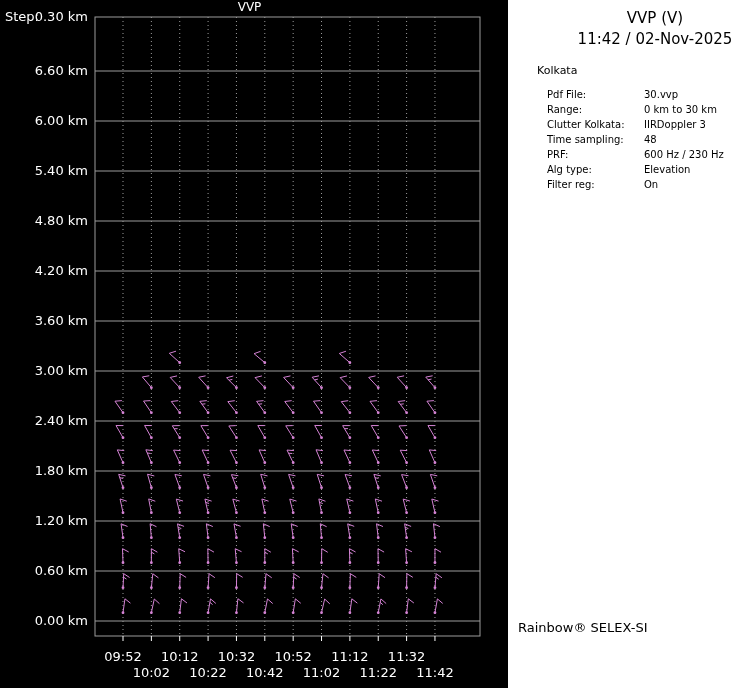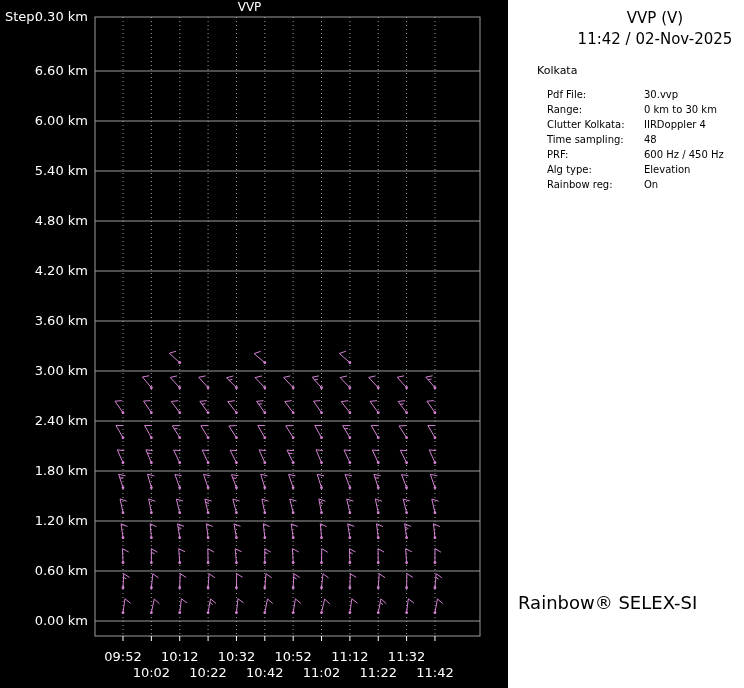--- a/index.html
+++ b/index.html
@@ -14,21 +14,21 @@
     position:absolute;left:508px;top:0;width:236px;height:688px;
     background:#ffffff;color:#000000;padding-left:29px;
   }
   .panel-title{text-align:center;font-size:15px;margin-top:9px}
   .panel-dt{text-align:center;font-size:15px;margin-top:3px}
   .panel-loc{text-align:left;font-size:11px;margin-top:16px}
   .fields{margin:10px 0 0 10px;font-size:10px}
   .frow{display:flex;line-height:15px;white-space:nowrap}
   .flabel{width:97px;flex:none}
   .fvalue{flex:none}
-  .footer{position:absolute;left:10px;top:592px;font-size:18px}
+  .footer{position:absolute;left:10px;top:620px;font-size:13px}
 </style>
 </head>
 <body>
 
 <svg id="chart-svg" width="508" height="688" viewBox="0 0 508 688">
     <rect x="0" y="0" width="508" height="688" fill="#000000"></rect>
     <rect x="95" y="17" width="385" height="619" fill="none" stroke="#9c9c9c" stroke-width="1"></rect>
     <line x1="95" y1="621" x2="480" y2="621" stroke="#9c9c9c" stroke-width="1"></line>
     <text x="88" y="625" font-size="13" text-anchor="end">0.00 km</text>
     <line x1="95" y1="571" x2="480" y2="571" stroke="#9c9c9c" stroke-width="1"></line>
@@ -494,34 +494,34 @@
     <div class="frow">
       <span class="flabel">Pdf File:</span>
       <span class="fvalue">30.vvp</span>
     </div>
     <div class="frow">
       <span class="flabel">Range:</span>
       <span class="fvalue">0 km to 30 km</span>
     </div>
     <div class="frow">
       <span class="flabel">Clutter Kolkata:</span>
-      <span class="fvalue">IIRDoppler 4</span>
+      <span class="fvalue">IIRDoppler 3</span>
     </div>
     <div class="frow">
       <span class="flabel">Time sampling:</span>
       <span class="fvalue">48</span>
     </div>
     <div class="frow">
       <span class="flabel">PRF:</span>
-      <span class="fvalue">600 Hz / 450 Hz</span>
+      <span class="fvalue">600 Hz / 230 Hz</span>
     </div>
     <div class="frow">
       <span class="flabel">Alg type:</span>
       <span class="fvalue">Elevation</span>
     </div>
     <div class="frow">
-      <span class="flabel">Rainbow reg:</span>
+      <span class="flabel">Filter reg:</span>
       <span class="fvalue">On</span>
     </div>
   </div>
 
   <div class="footer">Rainbow® SELEX-SI</div>
 </div>
 
 </body></html>

